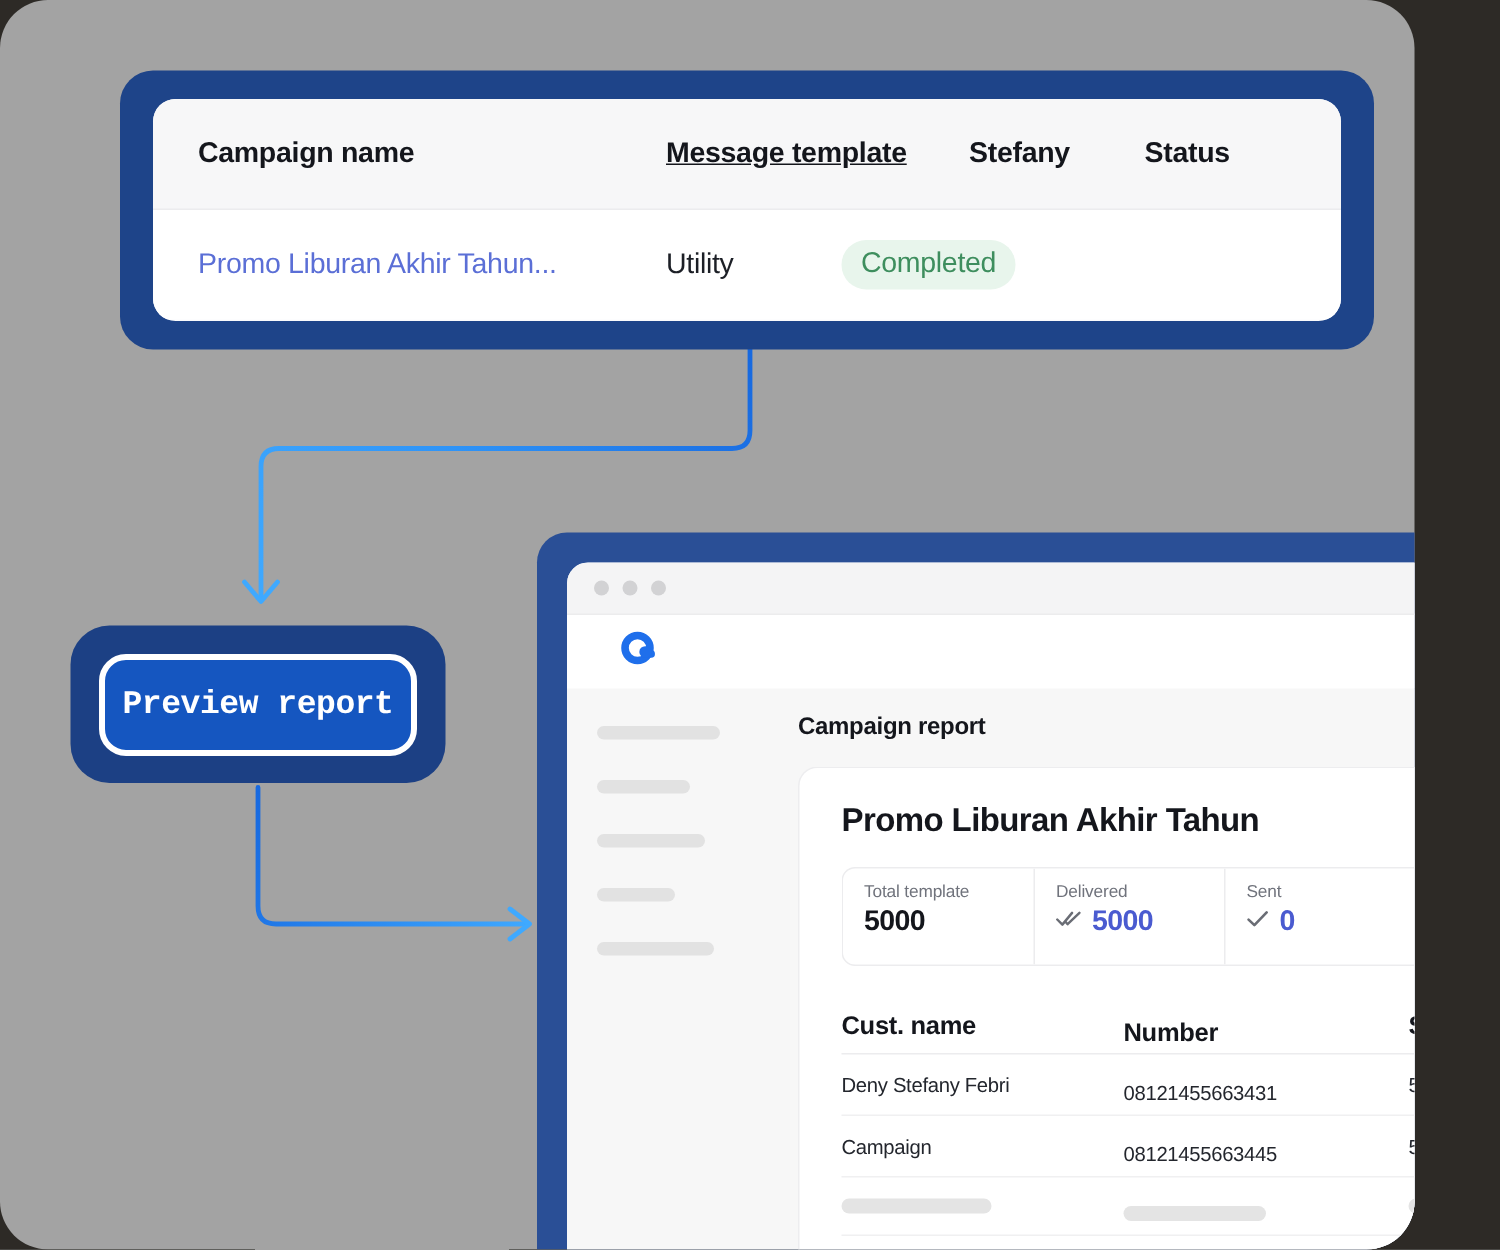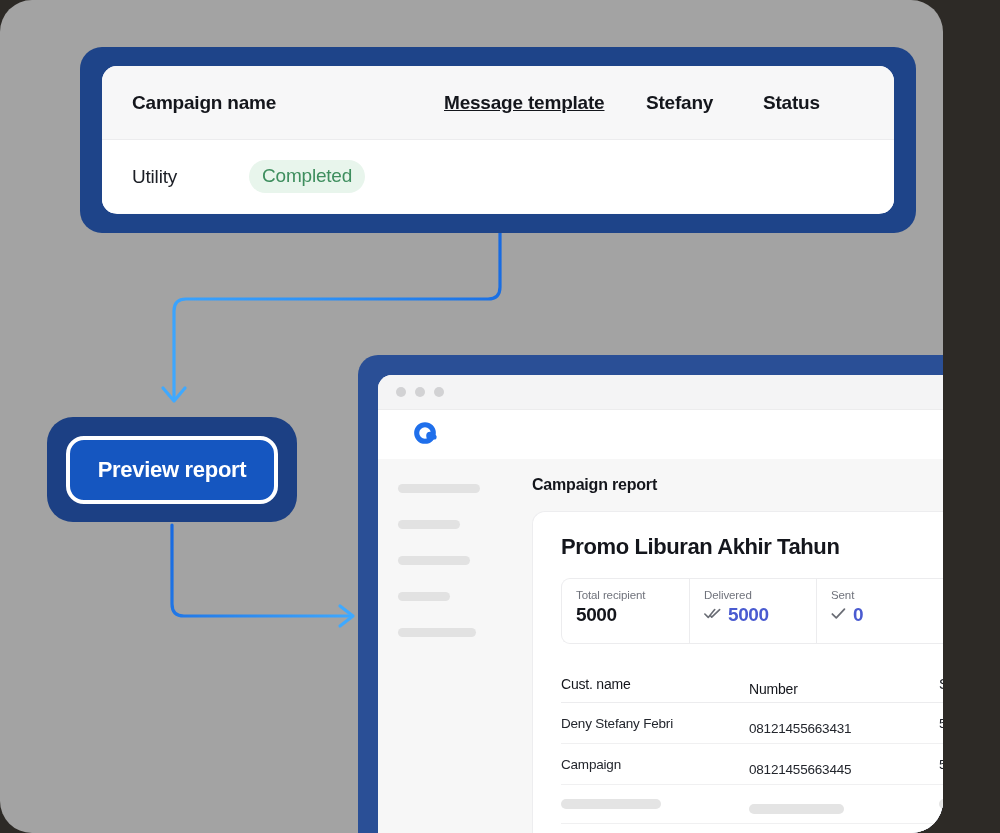--- a/index.html
+++ b/index.html
@@ -106,20 +106,21 @@
     left: 47px;
     top: 417px;
     width: 250px;
     height: 105px;
     background: #1C4084;
     border-radius: 26px;
     z-index: 3;
     display: flex;
     align-items: center;
     justify-content: center;
+    font-family: Liberation Mono, monospace;
   }
   #preview-btn {
     width: 212px;
     height: 68px;
     background: #1556C0;
     border: 4px solid #ffffff;
     border-radius: 18px;
     display: flex;
     align-items: center;
     justify-content: center;
@@ -271,22 +272,22 @@
     align-items: center;
     height: 40px;
     border-bottom: 1px solid #f0f0f1;
   }
   .rt-row.head { height: 36px; border-bottom: 1px solid #ececee; }
   .rt-row.skelrow { height: 38px; }
   .rt-c1 { width: 188px; flex: none; }
   .rt-c2 { width: 190px; flex: none; margin-top: 10px; }
   .rt-c3 { width: 92px;  flex: none; }
   .rt-th {
-    font-size: 14px;
-    font-weight: normal;
+    font-size: 17px;
+    font-weight: bold;
     color: #14161c;
     letter-spacing: -0.2px;
   }
   .rt-td {
     font-size: 13.5px;
     color: #23262d;
     letter-spacing: -0.2px;
     white-space: nowrap;
   }
   .rt-skel {
@@ -324,20 +325,21 @@
     <div id="table-card-inner">
 
       <div id="table-head-row">
         <div class="th col-campaign">Campaign name</div>
         <div class="th col-template">Message template</div>
         <div class="th col-category">Stefany</div>
         <div class="th col-status">Status</div>
       </div>
 
       <div id="table-body-row">
+        <div class="td link col-campaign">Promo Liburan Akhir Tahun...</div>
         <div class="td col-category">Utility</div>
         <div class="col-status">
           <span class="status-pill">Completed</span>
         </div>
       </div>
 
     </div>
   </div>
 
   <div id="preview-wrap">
@@ -378,21 +380,21 @@
 
         <div id="content">
           <div id="content-title">Campaign report</div>
 
           <div id="report-card">
             <div id="report-title">Promo Liburan Akhir Tahun</div>
 
             <div id="stats">
 
               <div class="stat stat-w1">
-                <div class="stat-label">Total recipient</div>
+                <div class="stat-label">Total template</div>
                 <div class="stat-value-row">
                   <span class="stat-value plain">5000</span>
                 </div>
               </div>
 
 
               <div class="stat stat-w3">
                 <div class="stat-label">Delivered</div>
                 <div class="stat-value-row">
                   <span>

